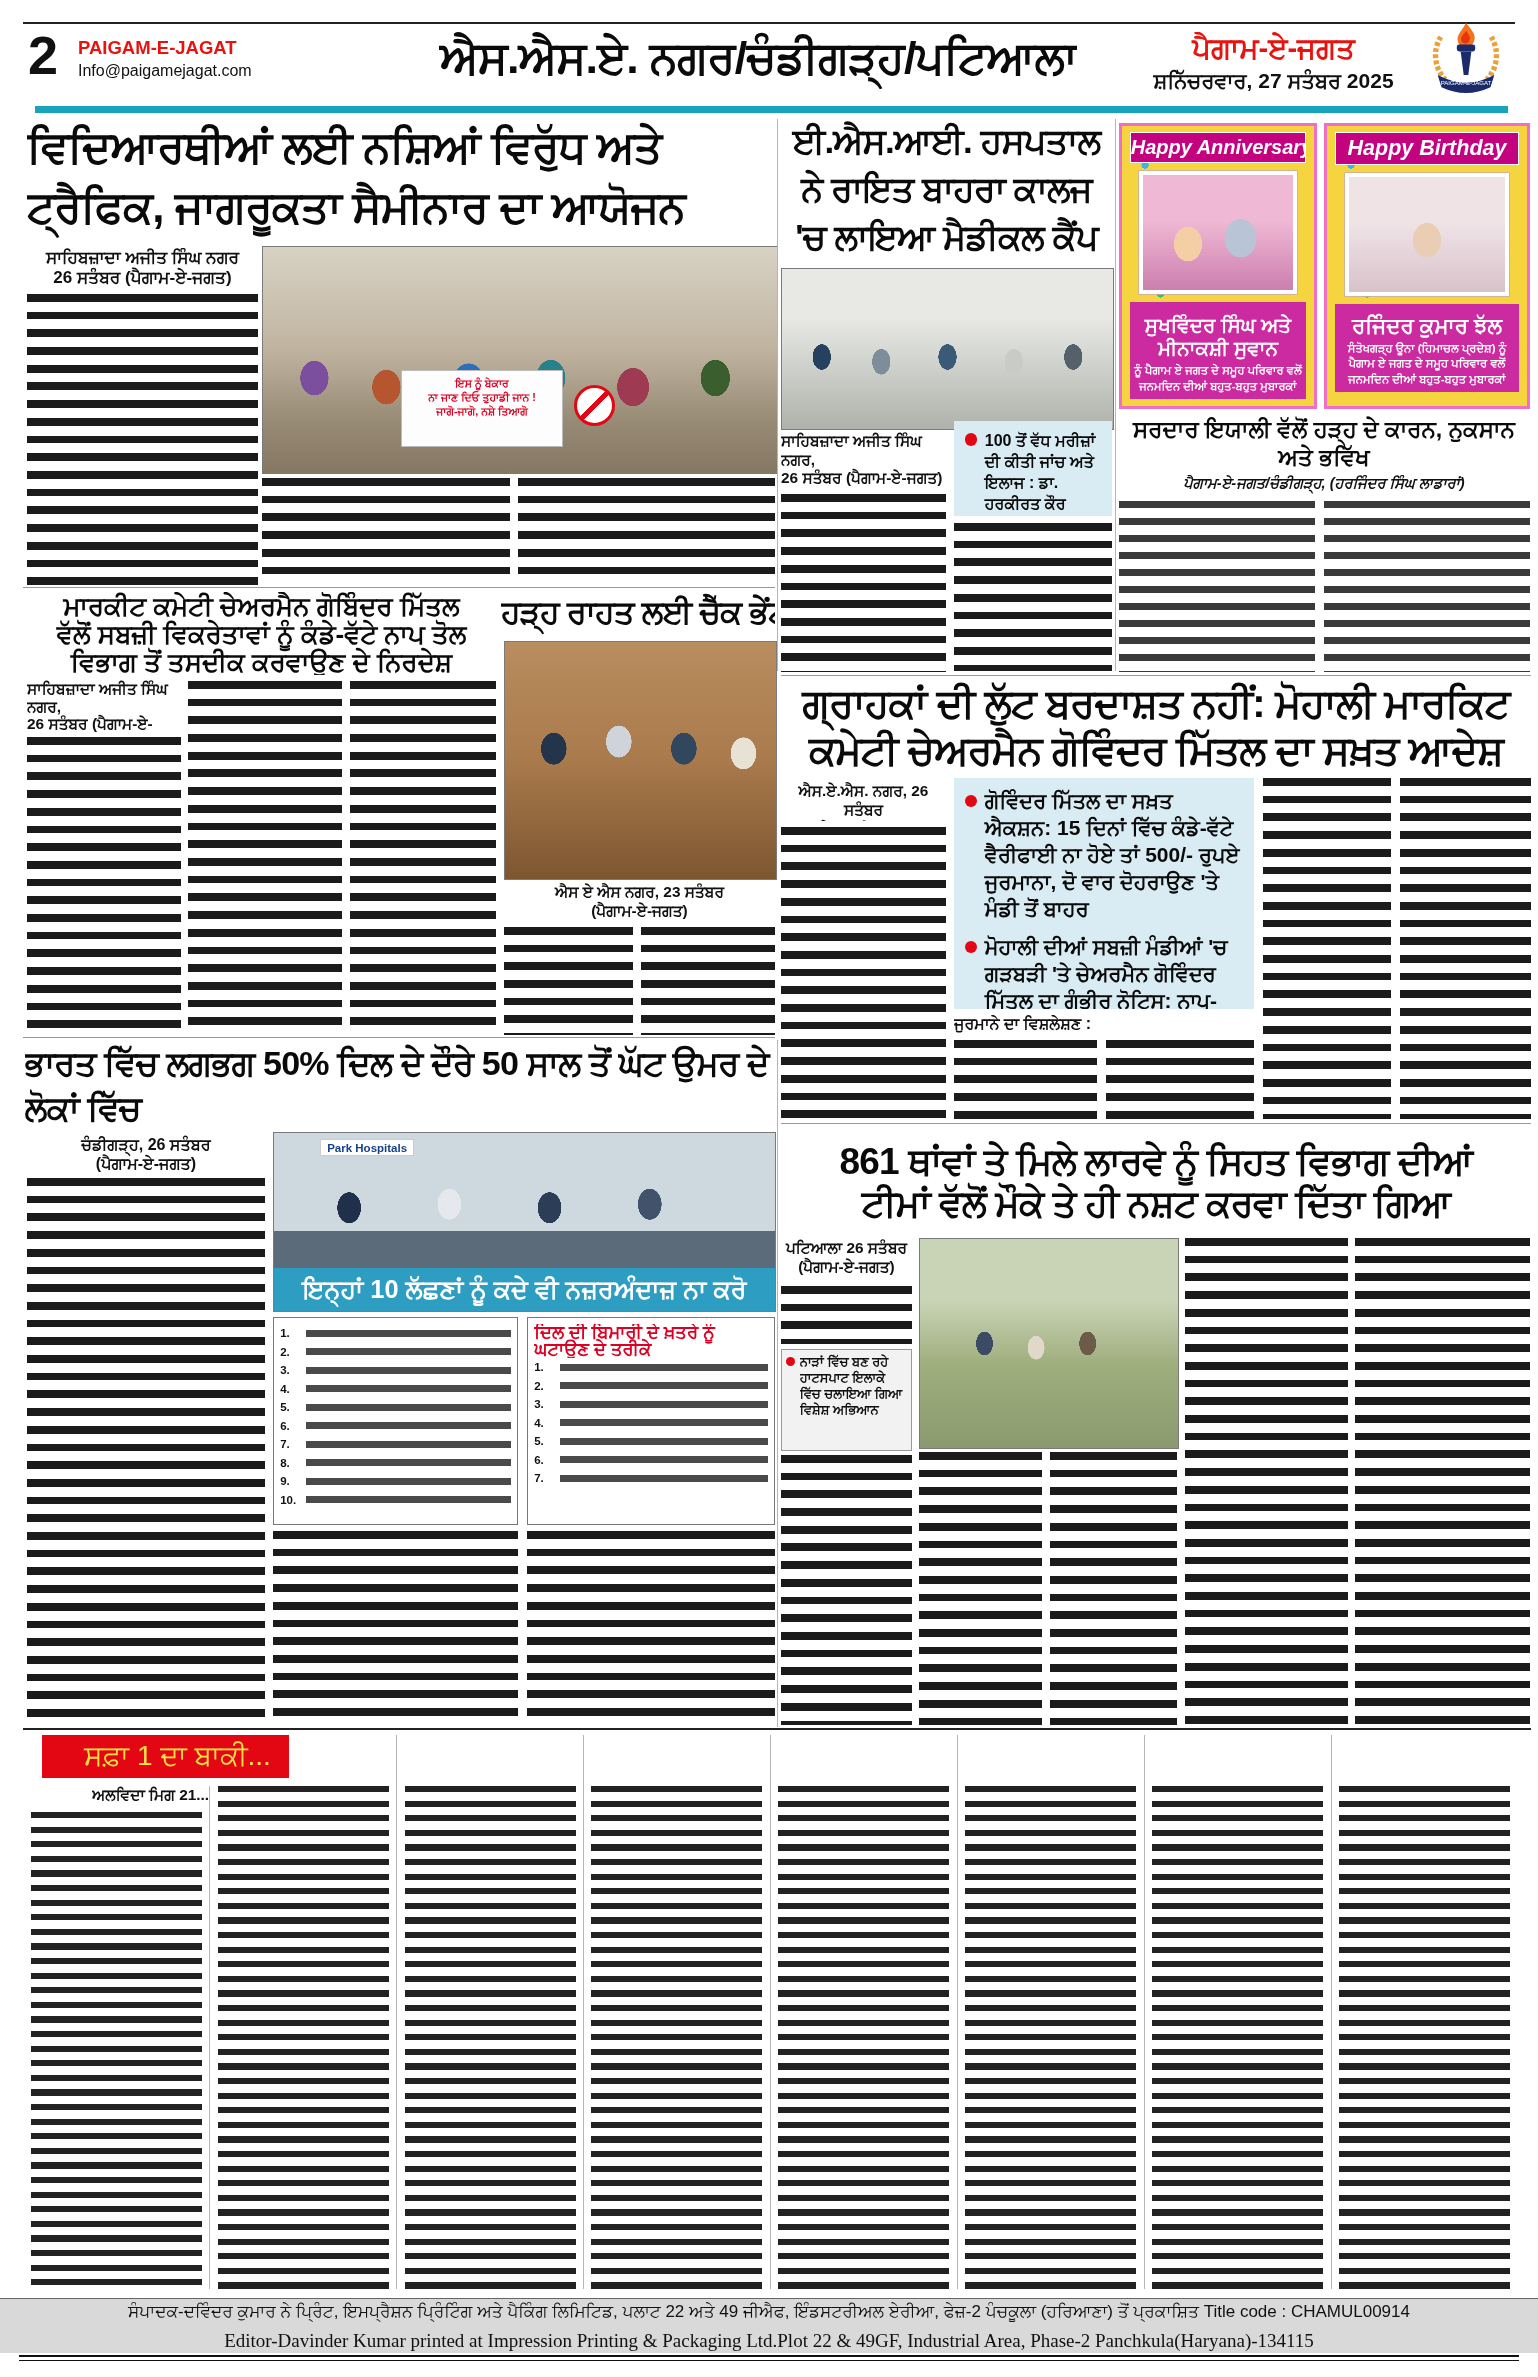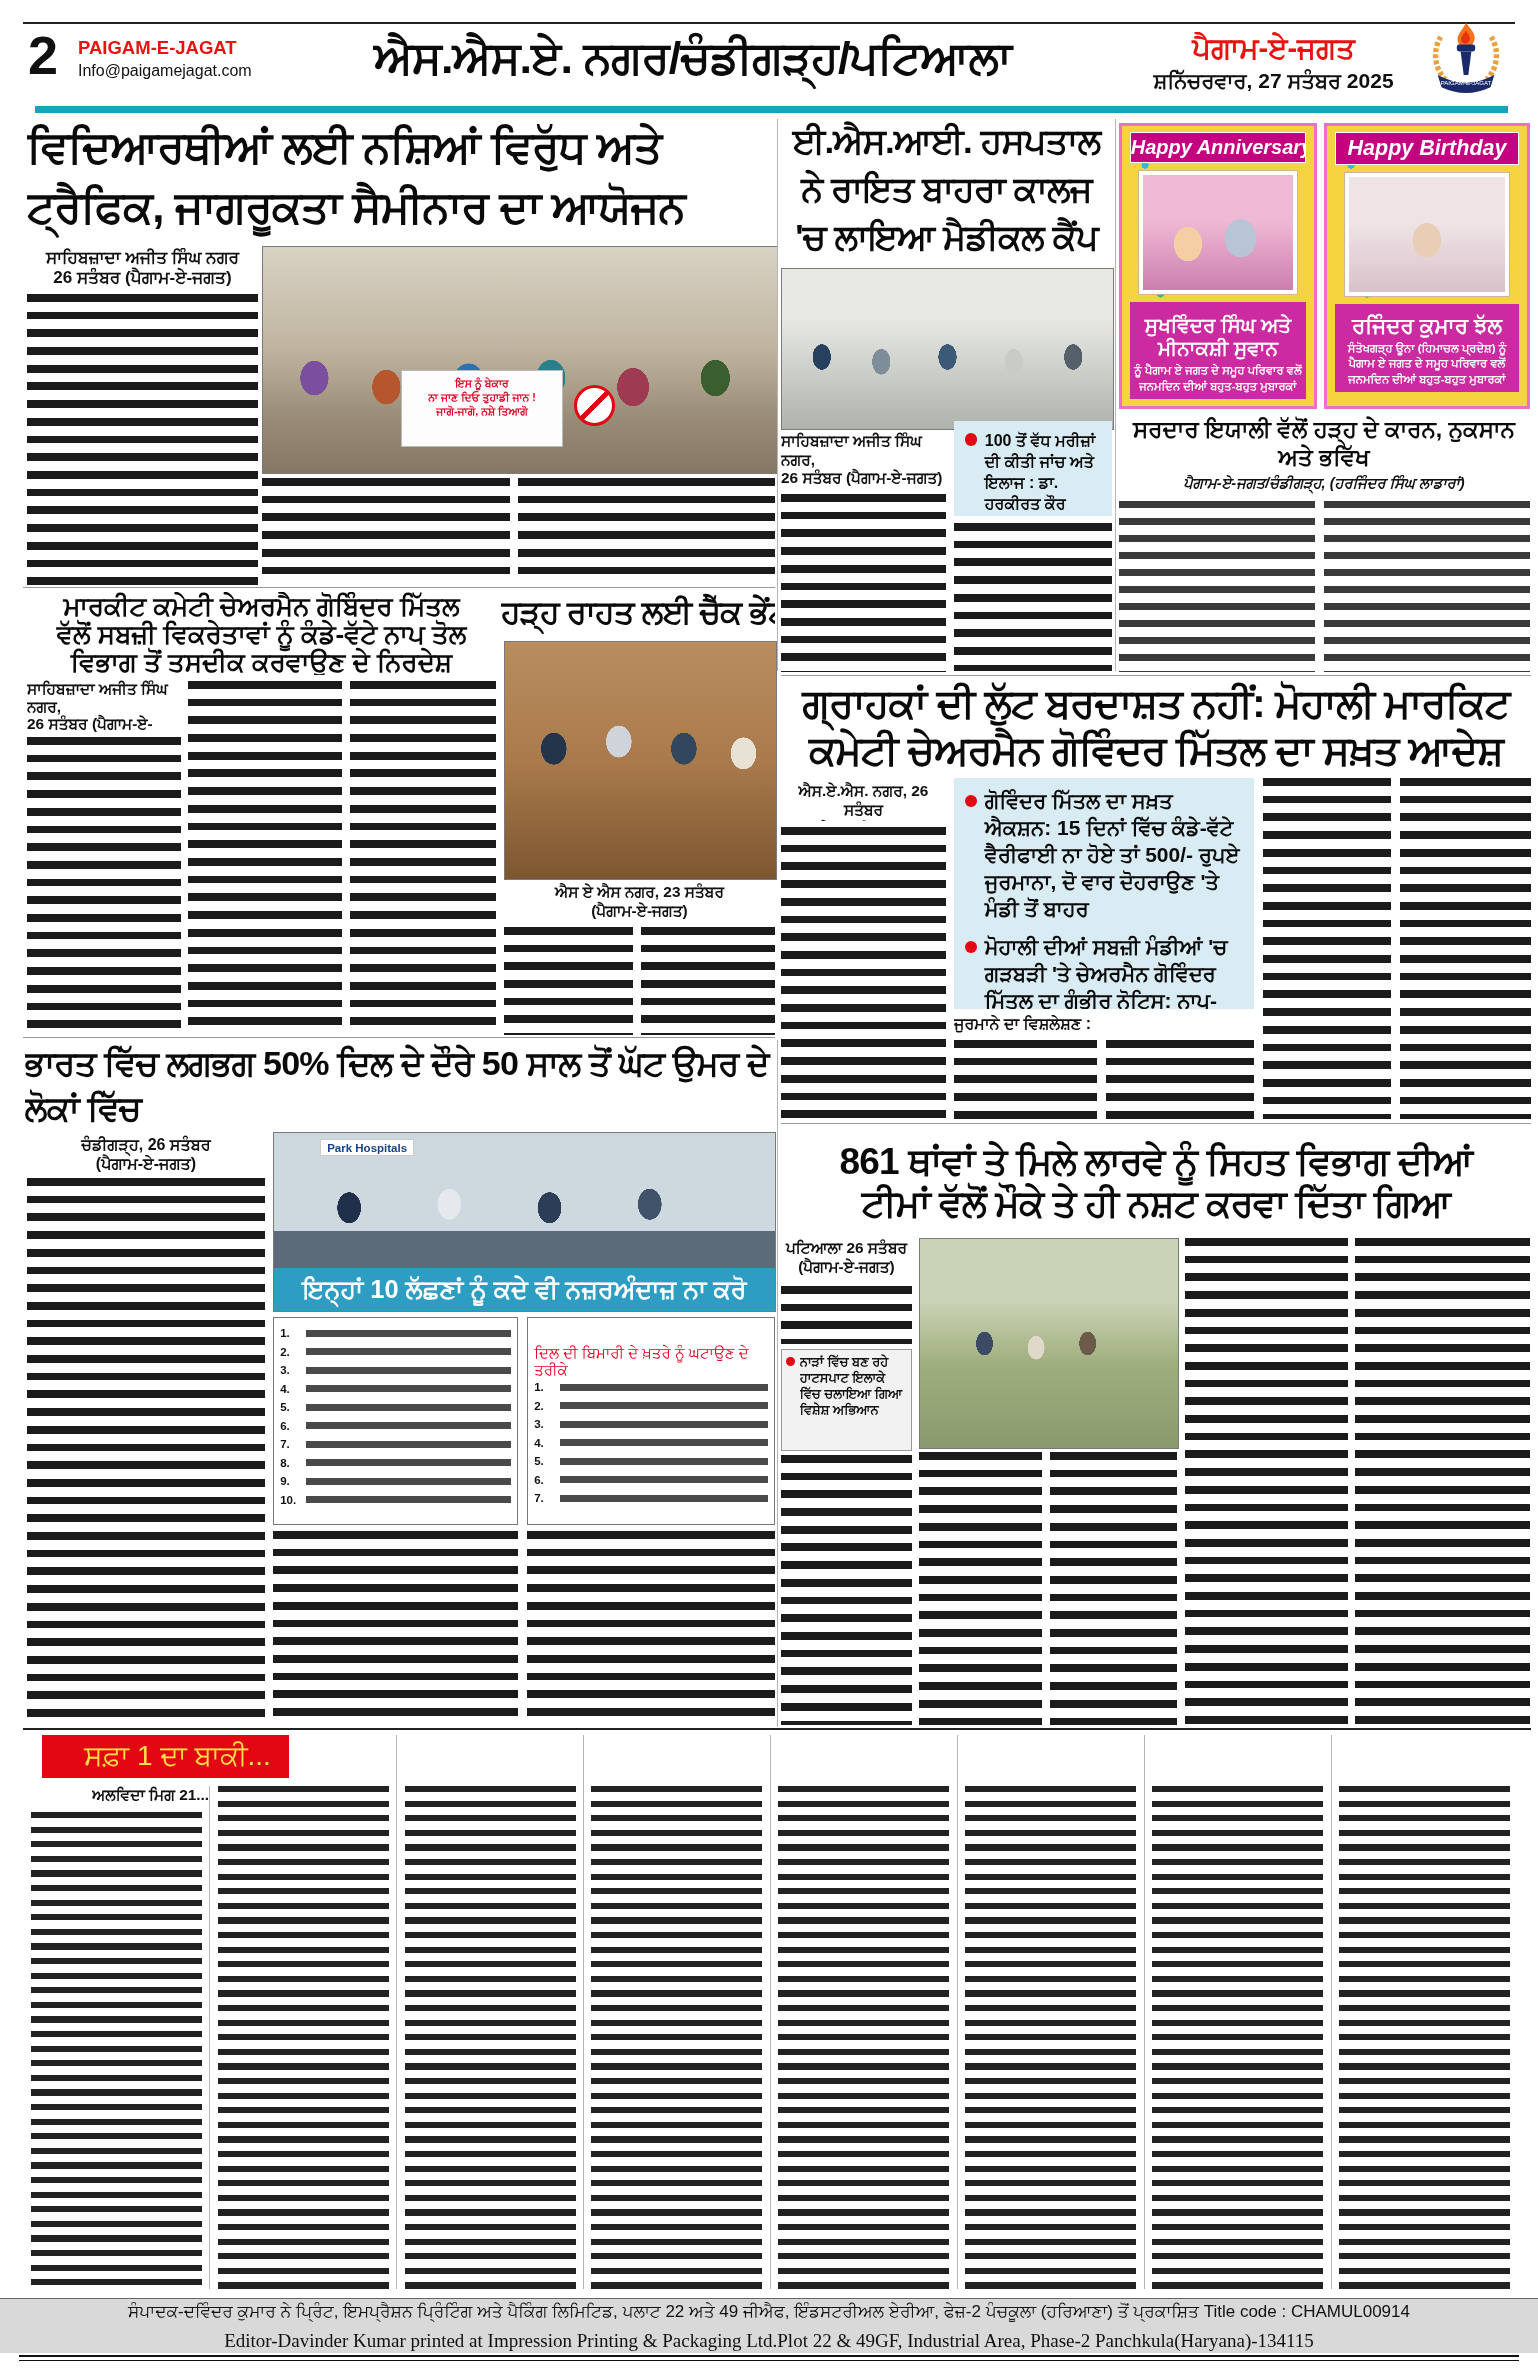--- a/index.html
+++ b/index.html
@@ -55,21 +55,21 @@
 </head>
 <body>
 
 <div class="page">
 
   <div class="abs rule" style="left:23px;top:21.5px;width:1492px;height:2.3px;"></div>
 
   <div class="abs" style="left:28px;top:28px;font-size:54px;font-weight:800;line-height:54px;">2</div>
   <div class="abs" style="left:78px;top:37px;font-size:18.5px;font-weight:800;color:#e8120e;">PAIGAM-E-JAGAT</div>
   <div class="abs" style="left:78px;top:62px;font-size:16px;">Info@paigamejagat.com</div>
-  <div class="abs hl ctr" style="left:308px;top:29px;width:769px;height:60px;font-size:45px;line-height:57px;">ਐਸ.ਐਸ.ਏ. ਨਗਰ/ਚੰਡੀਗੜ੍ਹ/ਪਟਿਆਲਾ</div>
+  <div class="abs hl ctr" style="left:308px;top:29px;width:769px;height:60px;font-size:45px;line-height:57px;text-align:right;">ਐਸ.ਐਸ.ਏ. ਨਗਰ/ਚੰਡੀਗੜ੍ਹ/ਪਟਿਆਲਾ</div>
   <div class="abs ctr" style="left:1131px;top:32px;width:285px;font-size:29px;font-weight:800;color:#e8120e;overflow:hidden;white-space:nowrap;">ਪੈਗਾਮ-ਏ-ਜਗਤ</div>
   <div class="abs ctr" style="left:1131px;top:69px;width:285px;font-size:21px;font-weight:700;overflow:hidden;white-space:nowrap;">ਸ਼ਨਿੱਚਰਵਾਰ, 27 ਸਤੰਬਰ 2025</div>
 
   <div class="abs" style="left:1419px;top:20px;width:94px;height:75px;">
     <svg width="94" height="75" viewBox="0 0 122 98">
       <path d="M28,22 a46,46 0 0 0 6,56" fill="none" stroke="#eaa13c" stroke-width="7" stroke-dasharray="5,3"></path>
       <path d="M94,22 a46,46 0 0 1 -6,56" fill="none" stroke="#eaa13c" stroke-width="7" stroke-dasharray="5,3"></path>
       <path d="M61,4 c9,11 15,17 9,27 c-5,7 -16,6 -19,-1 c-4,-9 4,-15 10,-26 z" fill="#f4731f"></path>
       <path d="M61,14 c4,6 7,9 4,14 c-3,4 -9,3 -10,-1 c-2,-5 3,-8 6,-13 z" fill="#e8340c"></path>
       <rect x="49" y="32" width="24" height="9" rx="3" fill="#1b2a6b"></rect>
@@ -260,21 +260,21 @@
         <span class="lnum">9.</span>
         <span class="lstripe"></span>
       </div>
     <div class="lrow">
         <span class="lnum">10.</span>
         <span class="lstripe"></span>
       </div>
   </div>
 
   <div class="abs" style="left:527px;top:1317px;width:248px;height:208px;background:#fff;border:0.8px solid #777;padding:6.2px;box-sizing:border-box;">
-    <div style="color:#d02;font-weight:400;font-size:15px;line-height:17px;overflow:hidden;height:34px;margin-top:20px;">ਦਿਲ ਦੀ ਬਿਮਾਰੀ ਦੇ ਖ਼ਤਰੇ ਨੂੰ ਘਟਾਉਣ ਦੇ ਤਰੀਕੇ</div>
+    <div style="color:#d02;font-weight:700;font-size:18px;line-height:17px;overflow:hidden;height:34px;">ਦਿਲ ਦੀ ਬਿਮਾਰੀ ਦੇ ਖ਼ਤਰੇ ਨੂੰ ਘਟਾਉਣ ਦੇ ਤਰੀਕੇ</div>
     <div class="lrow">
         <span class="lnum">1.</span>
         <span class="lstripe"></span>
       </div>
     <div class="lrow">
         <span class="lnum">2.</span>
         <span class="lstripe"></span>
       </div>
     <div class="lrow">
         <span class="lnum">3.</span>

